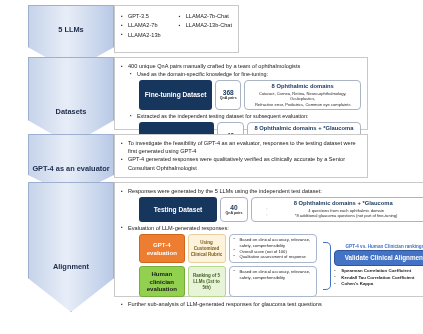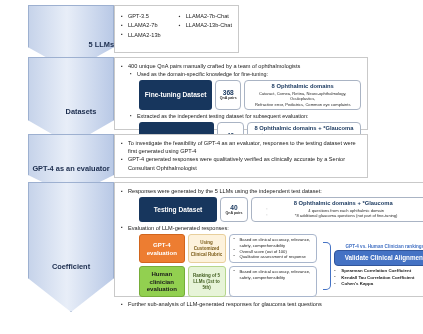--- a/index.html
+++ b/index.html
@@ -53,22 +53,22 @@
     position: absolute;
     left: 0;
     width: 86px;
     text-align: center;
     font-size: 7.4px;
     font-weight: bold;
     color: #1b2c4d;
     line-height: 9px;
     z-index: 3;
   }
-  .cl-llms     { top: 35px; text-align: right; }
-  .cl-datasets { top: 50px; padding-left: 10px; }
+  .cl-llms     { top: 20px; }
+  .cl-datasets { top: 50px; }
   .cl-gpt4     { top: 30px; }
   .cl-eval     { top: 80px; }
 
   
   .panel {
     background: #ffffff;
     border: 1px solid #c9c9c9;
     box-sizing: border-box;
     flex: 1 1 auto;
     margin-right: 12px;
@@ -389,21 +389,21 @@
   </div>
   <div class="panel panel-gpt4">
     <div class="b1">To investigate the feasibility of GPT-4 as an evaluator, responses to the testing dataset were first generated using GPT-4</div>
     <div class="b1">GPT-4 generated responses were qualitatively verified as clinically accurate by a Senior Consultant Ophthalmologist</div>
   </div>
 </div>
 
 <div class="stage stage-eval">
   <div class="chev-wrap">
     <div class="chev chev-eval"></div>
-    <div class="chev-label cl-eval">Coefficient</div>
+    <div class="chev-label cl-eval">Alignment</div>
   </div>
   <div class="panel panel-eval">
     <div class="b1">Responses were generated by the 5 LLMs using the independent test dataset:</div>
 
     <div class="ds-row">
       <div class="ds-name">Testing Dataset</div>
       <div class="ds-count">
         <div class="num">40</div>
         <div class="unit">QnA pairs</div>
       </div>

